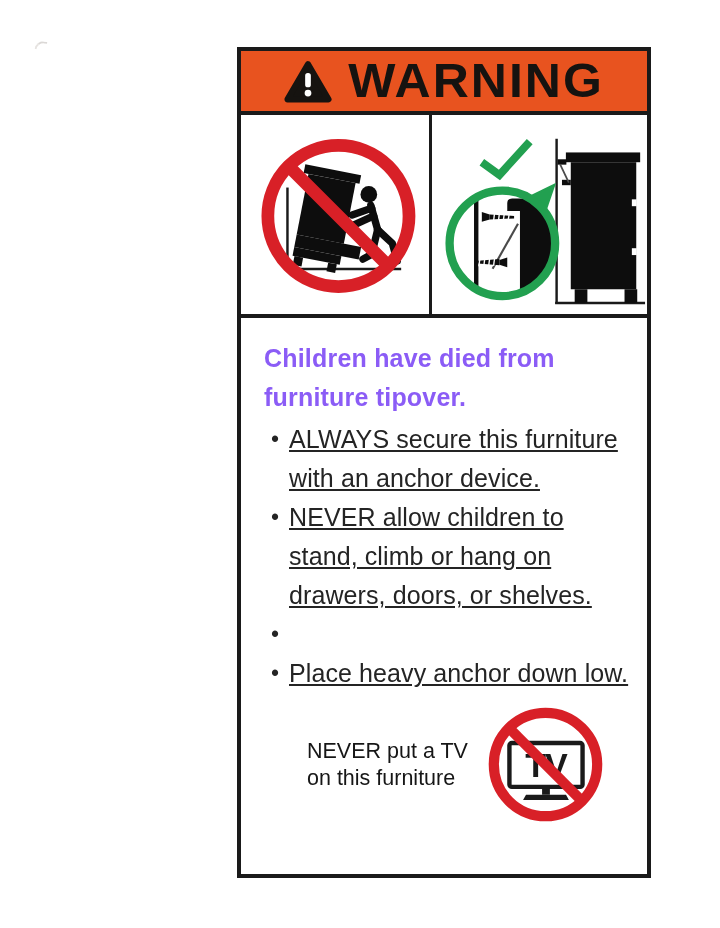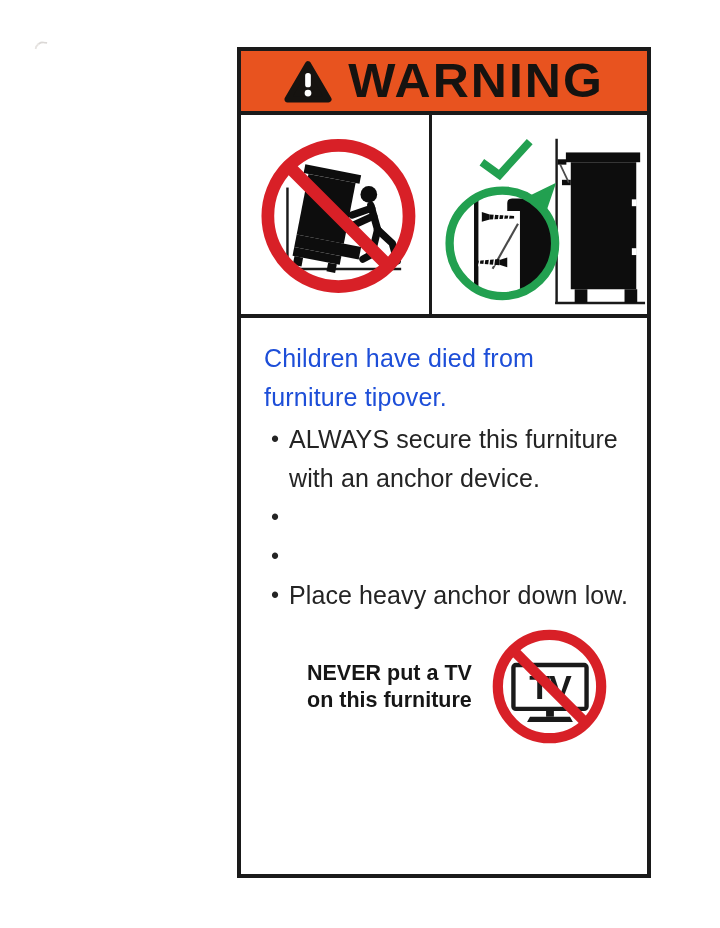--- a/index.html
+++ b/index.html
@@ -33,33 +33,33 @@
   }
   .picto-row{
     flex:0 0 203px; height:203px; display:flex;
     border-bottom:4px solid #1a1a1a; background:#fff;
   }
   .picto-left{ width:191px; flex:0 0 191px; border-right:3px solid #1a1a1a; }
   .picto-right{ flex:1; }
   .picto-left svg,.picto-right svg{ display:block; width:100%; height:100%; }
   .text-area{ flex:1; padding:21px 8px 0 23px; }
   .heading{
-    font-weight:normal; font-size:25px; line-height:39px;
-    white-space:pre-line; color:#1d4ed8; letter-spacing:0.2px;
+    font-weight:bold; font-size:25px; line-height:39px;
+    white-space:pre-line; color:#8b5cf6; letter-spacing:0.2px;
   }
   .bullets{ margin:3px 0 0 0; padding:0; list-style:none; }
   .bullets li{ display:flex; font-size:25px; line-height:39px; color:#242424; }
   .dot{ flex:0 0 25px; padding-left:7px; font-size:23px; color:#242424; }
-  .li-text{ white-space:pre-line; letter-spacing:0.1px; }
+  .li-text{ white-space:pre-line; letter-spacing:0.1px;text-decoration:underline; }
   .tv-row{
     display:flex; align-items:center; gap:19px;
     margin-top:13px; padding-left:43px;
   }
   .tv-text{
-    font-weight:bold; font-size:21.5px; line-height:27px;
+    font-weight:normal; font-size:21.5px; line-height:27px;
     white-space:pre-line; color:#161616;
   }
   .tv-badge{ width:117px; height:117px; flex:0 0 117px;text-decoration:underline; }
   .tv-badge svg{ width:100%; height:100%; display:block; }
 </style>
 </head>
 <body>
 
 <div class="smudge"></div>
 
@@ -169,20 +169,23 @@
 furniture tipover.</div>
 
     <ul class="bullets">
       <li>
         <span class="dot">•</span>
         <span class="li-text">ALWAYS secure this furniture
 with an anchor device.</span>
       </li>
       <li>
         <span class="dot">•</span>
+        <span class="li-text">NEVER allow children to
+stand, climb or hang on
+drawers, doors, or shelves.</span>
       </li>
       <li>
         <span class="dot">•</span>
       </li>
       <li>
         <span class="dot">•</span>
         <span class="li-text">Place heavy anchor down low.</span>
       </li>
     </ul>
 

